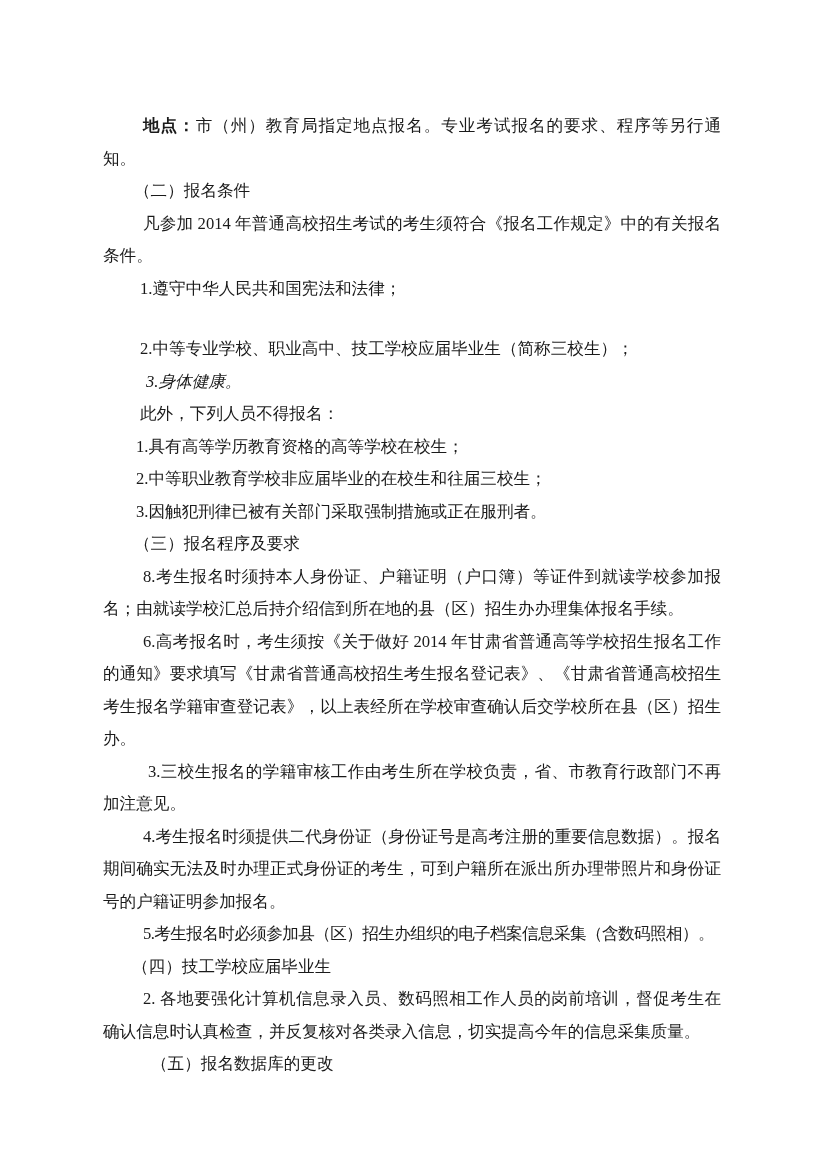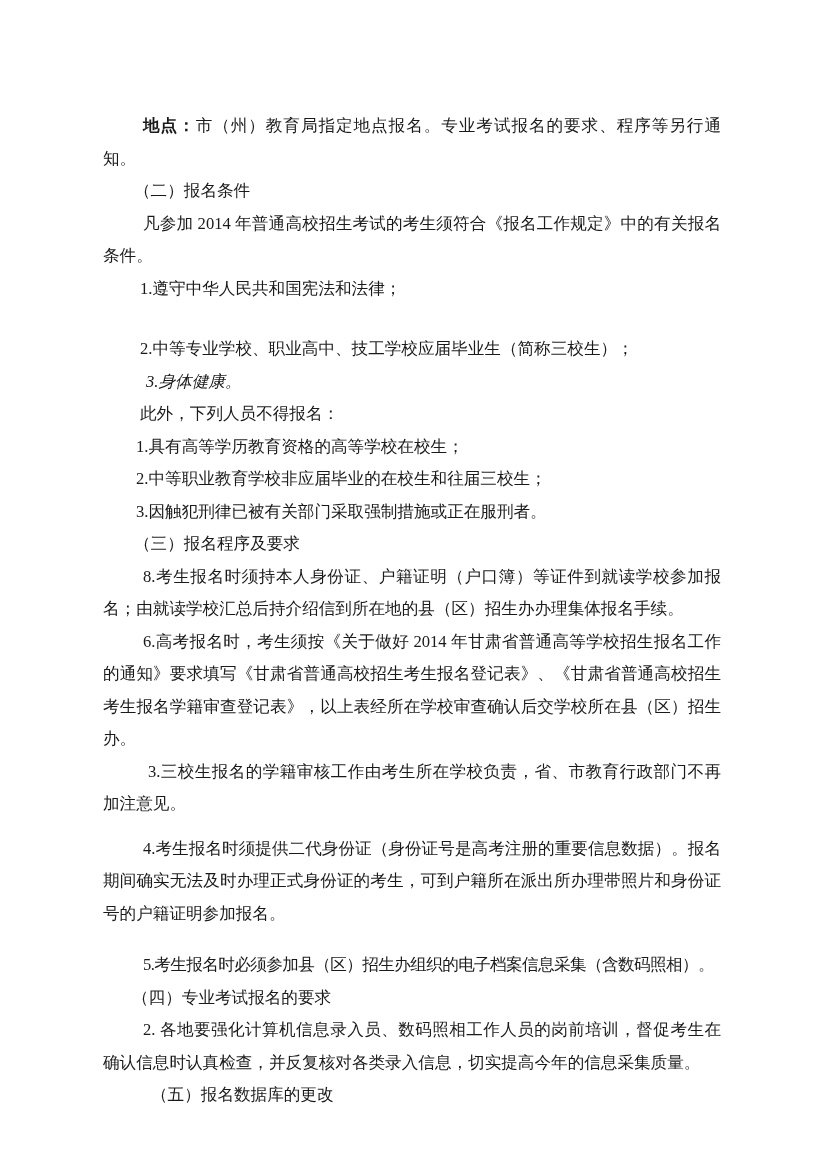--- a/index.html
+++ b/index.html
@@ -36,21 +36,20 @@
     line-height: 32.5px;
     text-align: justify;
     word-break: break-all;
     overflow-wrap: break-word;
   }
   p.heading {
     font-weight: normal;
   }
   p.tight {
     letter-spacing: -0.6px;
-    margin-top: 19px;
   }
   .lead {
     font-weight: bold;
   }
 </style>
 </head>
 <body>
 
 <div class="page">
   <div class="doc" id="doc">
@@ -61,19 +60,19 @@
       <p class="line" style="text-indent: 37px; margin-top: 28px;">2.中等专业学校、职业高中、技工学校应届毕业生（简称三校生）；</p>
       <p class="line" style="text-indent: 43px; font-style: italic;">3.身体健康。</p>
       <p class="line" style="text-indent: 37px;">此外，下列人员不得报名：</p>
       <p class="line" style="text-indent: 33px;">1.具有高等学历教育资格的高等学校在校生；</p>
       <p class="line" style="text-indent: 33px;">2.中等职业教育学校非应届毕业的在校生和往届三校生；</p>
       <p class="line" style="text-indent: 33px;">3.因触犯刑律已被有关部门采取强制措施或正在服刑者。</p>
       <p class="line heading" style="text-indent: 31px;">（三）报名程序及要求</p>
       <p class="line" style="text-indent: 40px;">8.考生报名时须持本人身份证、户籍证明（户口簿）等证件到就读学校参加报名；由就读学校汇总后持介绍信到所在地的县（区）招生办办理集体报名手续。</p>
       <p class="line" style="text-indent: 40px;">6.高考报名时，考生须按《关于做好 2014 年甘肃省普通高等学校招生报名工作的通知》要求填写《甘肃省普通高校招生考生报名登记表》、《甘肃省普通高校招生考生报名学籍审查登记表》，以上表经所在学校审查确认后交学校所在县（区）招生办。</p>
       <p class="line" style="text-indent: 45px;">3.三校生报名的学籍审核工作由考生所在学校负责，省、市教育行政部门不再加注意见。</p>
-      <p class="line" style="text-indent: 40px; margin-top: 12px;">4.考生报名时须提供二代身份证（身份证号是高考注册的重要信息数据）。报名期间确实无法及时办理正式身份证的考生，可到户籍所在派出所办理带照片和身份证号的户籍证明参加报名。</p>
+      <p class="line" style="text-indent: 40px;">4.考生报名时须提供二代身份证（身份证号是高考注册的重要信息数据）。报名期间确实无法及时办理正式身份证的考生，可到户籍所在派出所办理带照片和身份证号的户籍证明参加报名。</p>
       <p class="line tight" style="text-indent: 40px;">5.考生报名时必须参加县（区）招生办组织的电子档案信息采集（含数码照相）。</p>
-      <p class="line heading" style="text-indent: 29px;">（四）专业考试报名的要求</p>
+      <p class="line heading" style="text-indent: 29px;">（四）技工学校应届毕业生</p>
       <p class="line" style="text-indent: 40px;">2. 各地要强化计算机信息录入员、数码照相工作人员的岗前培训，督促考生在确认信息时认真检查，并反复核对各类录入信息，切实提高今年的信息采集质量。</p>
       <p class="line heading" style="text-indent: 48px;">（五）报名数据库的更改</p>
     </div>
 </div>
 
 </body></html>

